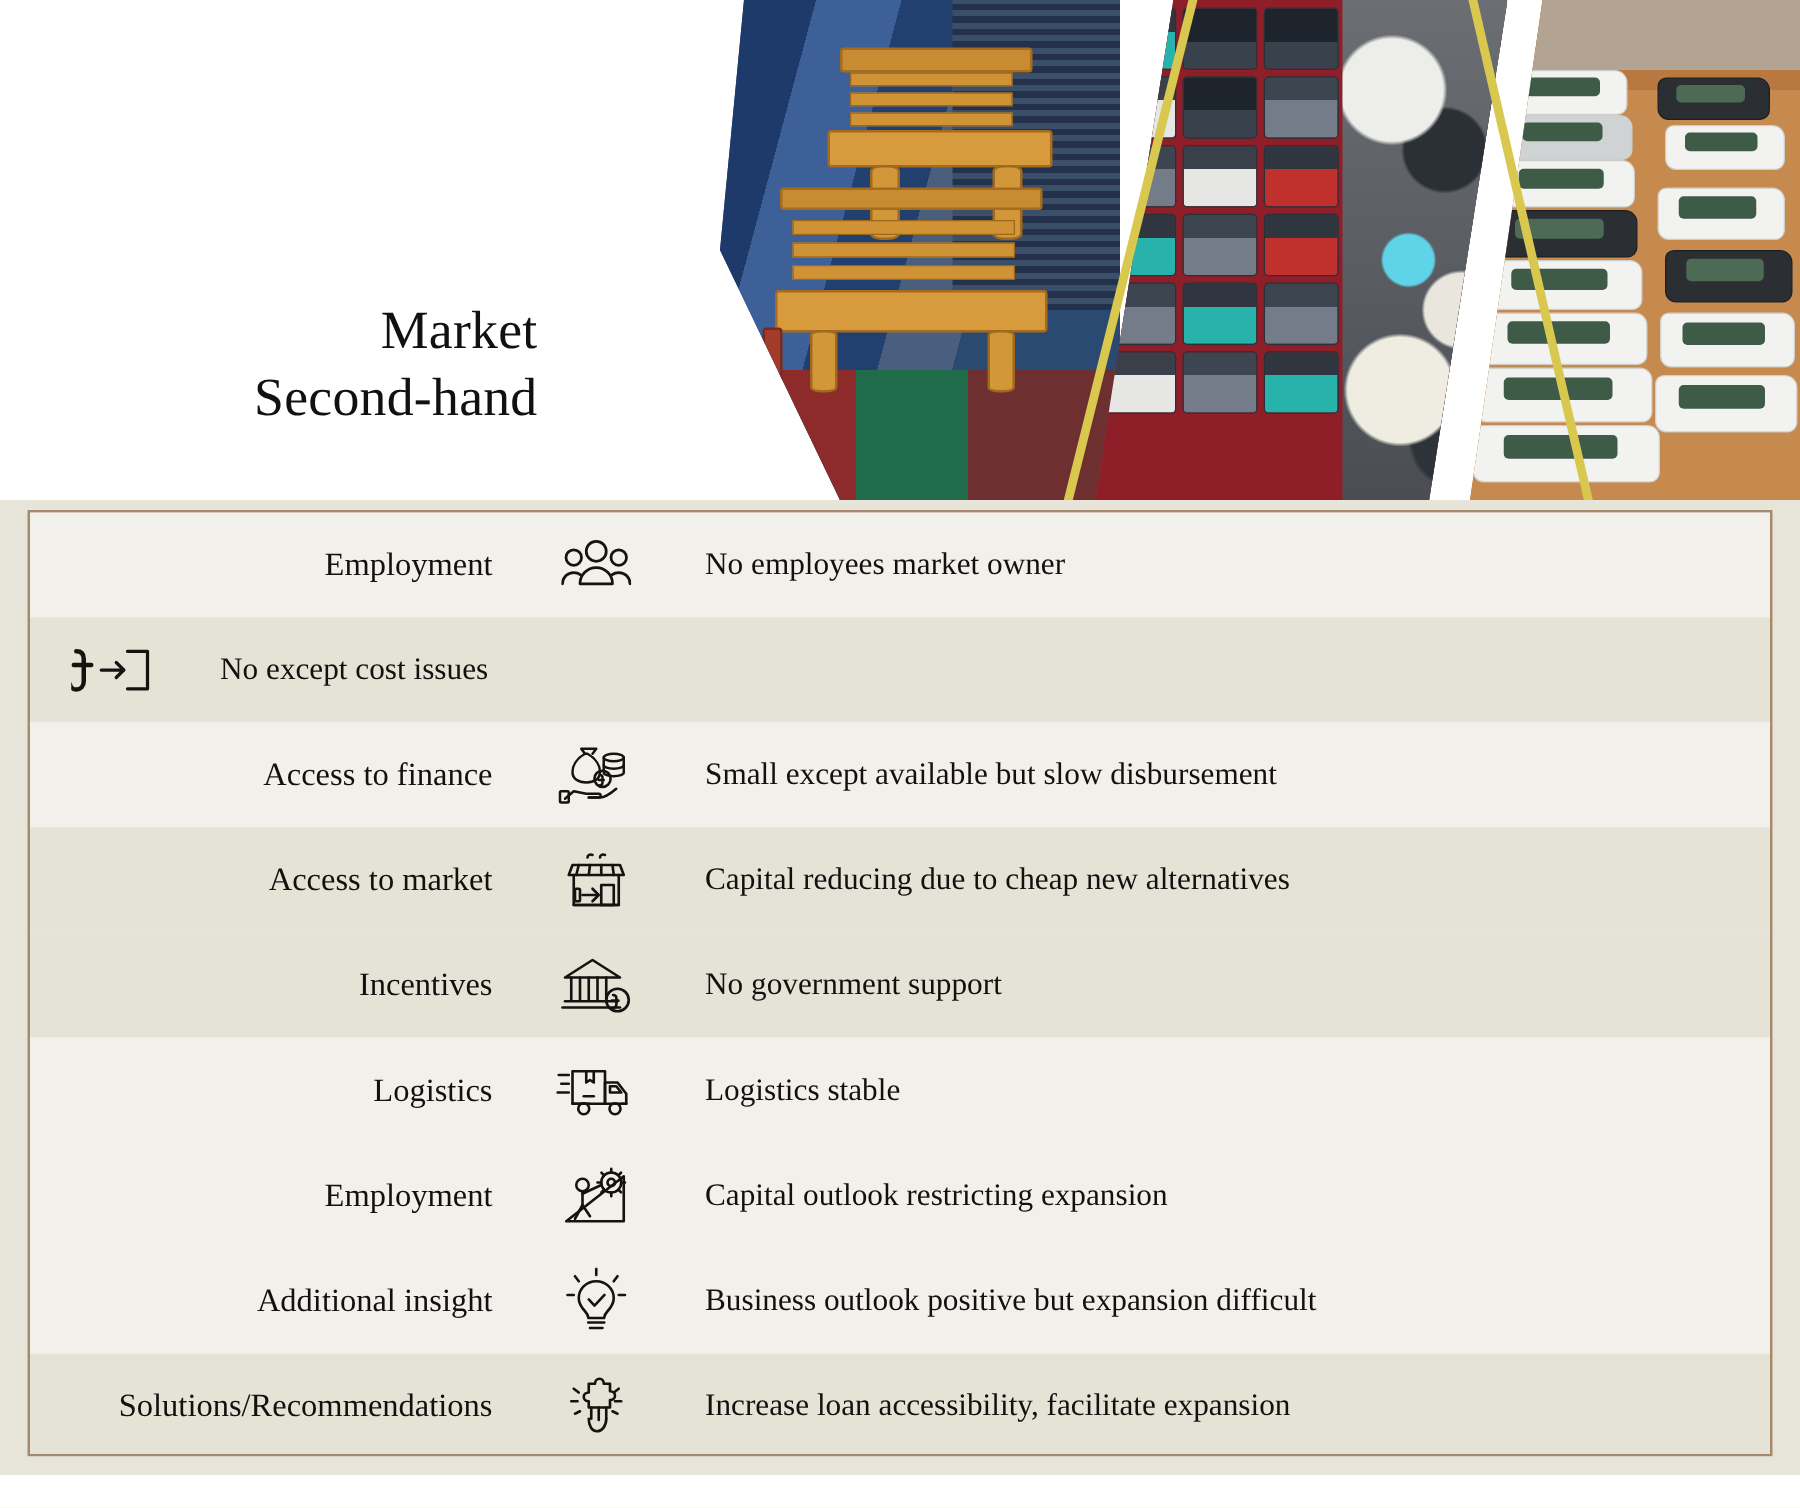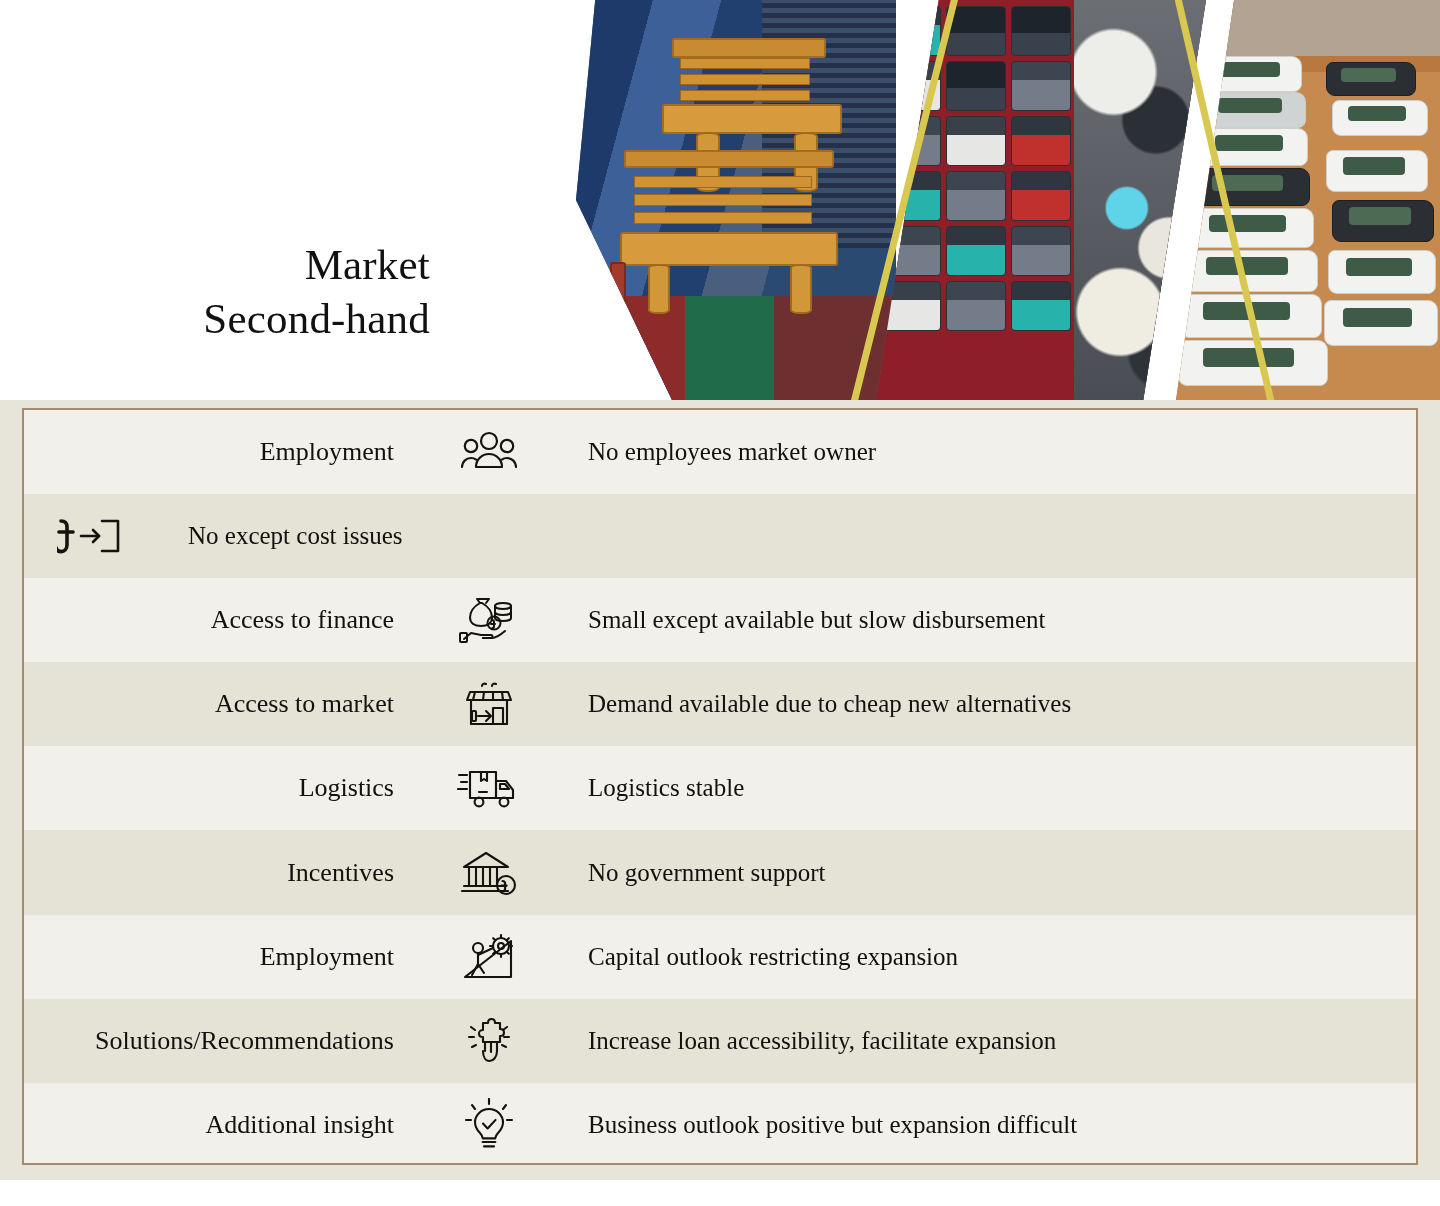--- a/index.html
+++ b/index.html
@@ -113,21 +113,20 @@
     position:absolute;left:22px;top:408px;width:1396px;height:757px;
     border:2px solid #a78a6e;
     box-sizing:border-box;
     background:#f2f0ea;
     overflow:hidden;
   }
   .row{
     display:flex;align-items:center;
     height:84.1px;
     box-sizing:border-box;
-    gap:12px;
   }
   .row.odd{background:#f2f0ea;}
   .row.even{background:#e5e2d6;}
   .cell-label{
     width:388px;flex:none;text-align:right;
     padding-right:18px;box-sizing:border-box;
     font-size:26px;color:#13110f;
     white-space:nowrap;
   }
   .cell-icon{
@@ -329,93 +328,93 @@
         <path d="M13 14l-2 8M22 14l-1 8M31 14v8M40 14l1 8"></path>
         <path d="M9 22v24h36V22"></path>
         <path d="M9 46h36"></path>
         <path d="M31 30h10v16H31z"></path>
         <path d="M16 38h12"></path>
         <path d="M24 33l5 5-5 5"></path>
         <rect x="10" y="33" width="4" height="10" rx="1"></rect>
         <path d="M20 8c0-2 2-3 4-2M30 8c0-2 2-3 4-2"></path>
       </svg>
     </div>
-    <div class="cell-value">Demand available due to cheap new alternatives</div>
+    <div class="cell-value">Capital reducing due to cheap new alternatives</div>
+  </div>
+
+  <div class="row even">
+    <div class="cell-label">Incentives</div>
+    <div class="cell-icon">
+      <svg width="58" height="50" viewBox="0 0 58 50" fill="none" stroke="#15130f" stroke-width="2.1" stroke-linecap="round" stroke-linejoin="round">
+        <path d="M4 19L26 5l22 14z"></path>
+        <path d="M9 19v18M16 19v18M23 19v18M30 19v18M37 19v18"></path>
+        <path d="M4 38h42"></path>
+        <path d="M2 43h46"></path>
+        <circle cx="46" cy="37" r="9"></circle>
+        <path d="M42.5 33c1.8 0 2.6 1 2.6 2.6v5c0 1.6-1 2.6-2.4 2.6"></path>
+        <path d="M41.5 37.5h5.2"></path>
+      </svg>
+    </div>
+    <div class="cell-value">No government support</div>
   </div>
 
   <div class="row odd">
     <div class="cell-label">Logistics</div>
     <div class="cell-icon">
       <svg width="64" height="48" viewBox="0 0 64 48" fill="none" stroke="#15130f" stroke-width="2.1" stroke-linecap="round" stroke-linejoin="round">
         <path d="M13 8h26v26H13z"></path>
         <path d="M24 8v9l3-2 3 2V8"></path>
         <path d="M22 28h8"></path>
         <path d="M39 17h10l7 9v8H39z"></path>
         <path d="M43 20h5l4 5h-9z"></path>
         <circle cx="22" cy="38" r="4.4"></circle>
         <circle cx="47" cy="38" r="4.4"></circle>
         <path d="M26.5 34H13M51.5 34h4.5"></path>
         <path d="M2 11h8M4 18h6M1 25h9"></path>
       </svg>
     </div>
     <div class="cell-value">Logistics stable</div>
   </div>
 
-  <div class="row even">
-    <div class="cell-label">Incentives</div>
-    <div class="cell-icon">
-      <svg width="58" height="50" viewBox="0 0 58 50" fill="none" stroke="#15130f" stroke-width="2.1" stroke-linecap="round" stroke-linejoin="round">
-        <path d="M4 19L26 5l22 14z"></path>
-        <path d="M9 19v18M16 19v18M23 19v18M30 19v18M37 19v18"></path>
-        <path d="M4 38h42"></path>
-        <path d="M2 43h46"></path>
-        <circle cx="46" cy="37" r="9"></circle>
-        <path d="M42.5 33c1.8 0 2.6 1 2.6 2.6v5c0 1.6-1 2.6-2.4 2.6"></path>
-        <path d="M41.5 37.5h5.2"></path>
-      </svg>
-    </div>
-    <div class="cell-value">No government support</div>
-  </div>
-
   <div class="row odd">
     <div class="cell-label">Employment</div>
     <div class="cell-icon">
       <svg width="56" height="52" viewBox="0 0 56 52" fill="none" stroke="#15130f" stroke-width="2.1" stroke-linecap="round" stroke-linejoin="round">
         <path d="M4 46h46V10z"></path>
         <circle cx="40" cy="15" r="8"></circle>
         <circle cx="40" cy="15" r="3"></circle>
         <path d="M40 4v3M40 23v3M29 15h3M48 15h3M32.2 7.2l2.1 2.1M45.7 20.7l2.1 2.1M32.2 22.8l2.1-2.1M45.7 9.3l2.1-2.1"></path>
         <circle cx="17" cy="17" r="5"></circle>
         <path d="M17 22v11"></path>
         <path d="M17 24l15-7"></path>
         <path d="M17 33l-6 11M17 33l6 9"></path>
       </svg>
     </div>
     <div class="cell-value">Capital outlook restricting expansion</div>
   </div>
 
+  <div class="row odd">
+    <div class="cell-label">Additional insight</div>
+    <div class="cell-icon">
+      <svg width="50" height="54" viewBox="0 0 50 54" fill="none" stroke="#15130f" stroke-width="2.1" stroke-linecap="round" stroke-linejoin="round">
+        <path d="M25 11c-7.7 0-14 6-14 13.4 0 5 2.6 8 5 10.6 1.8 2 2.6 3.4 2.8 5.4h12.4c.2-2 1-3.4 2.8-5.4 2.4-2.6 5-5.6 5-10.6C39 17 32.7 11 25 11z"></path>
+        <path d="M18.6 44h12.8M20 48.4h10"></path>
+        <path d="M19 25.5l4.6 5 8-8.6"></path>
+        <path d="M25 1v5M8 7l3 4M42 7l-3 4M2 22h5M48 22h-5"></path>
+      </svg>
+    </div>
+    <div class="cell-value">Business outlook positive but expansion difficult</div>
+  </div>
+
   <div class="row even">
     <div class="cell-label">Solutions/Recommendations</div>
     <div class="cell-icon">
       <svg width="52" height="52" viewBox="0 0 52 52" fill="none" stroke="#15130f" stroke-width="2.1" stroke-linecap="round" stroke-linejoin="round">
         <path d="M20 8h5c0-2.4 1.6-4 3.6-4S32 5.6 32 8h5v6c2.4 0 4 1.4 4 3.4s-1.6 3.6-4 3.6v6H20v-5c-2.4 0-4-1.6-4-3.6S17.6 15 20 15z"></path>
         <path d="M22 27v9M28 27v10M34 27v9"></path>
         <path d="M20 36c0 6 2.6 10 6.5 10S34 42 34 36"></path>
         <path d="M8 12l4 3M6 22h5M9 32l4-2M44 12l-4 3M46 22h-5M43 32l-4-2"></path>
       </svg>
     </div>
     <div class="cell-value">Increase loan accessibility, facilitate expansion</div>
   </div>
 
-  <div class="row odd">
-    <div class="cell-label">Additional insight</div>
-    <div class="cell-icon">
-      <svg width="50" height="54" viewBox="0 0 50 54" fill="none" stroke="#15130f" stroke-width="2.1" stroke-linecap="round" stroke-linejoin="round">
-        <path d="M25 11c-7.7 0-14 6-14 13.4 0 5 2.6 8 5 10.6 1.8 2 2.6 3.4 2.8 5.4h12.4c.2-2 1-3.4 2.8-5.4 2.4-2.6 5-5.6 5-10.6C39 17 32.7 11 25 11z"></path>
-        <path d="M18.6 44h12.8M20 48.4h10"></path>
-        <path d="M19 25.5l4.6 5 8-8.6"></path>
-        <path d="M25 1v5M8 7l3 4M42 7l-3 4M2 22h5M48 22h-5"></path>
-      </svg>
-    </div>
-    <div class="cell-value">Business outlook positive but expansion difficult</div>
-  </div>
-
 </div>
 
 </body></html>

